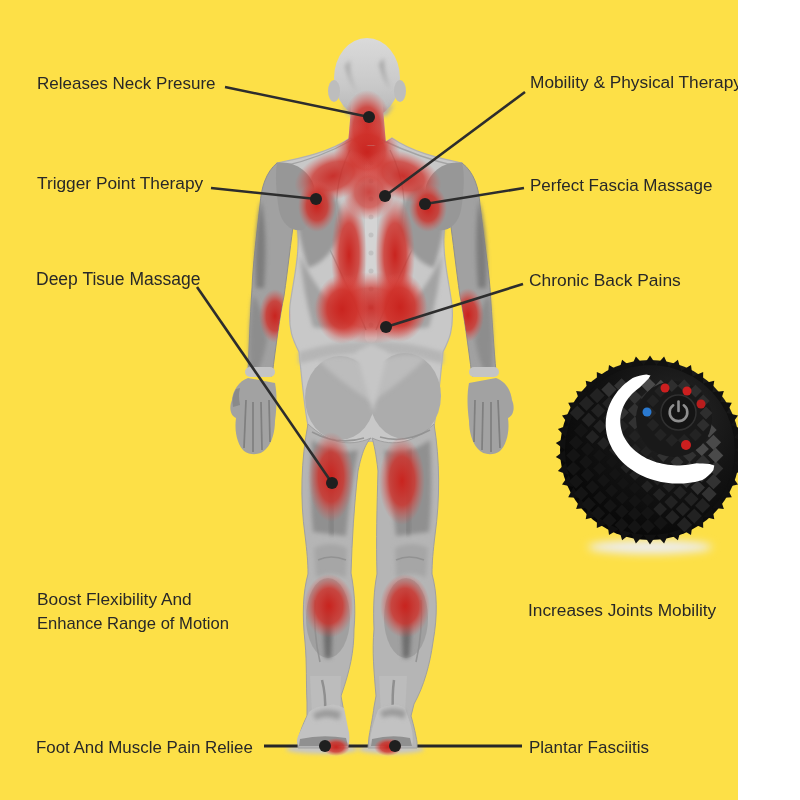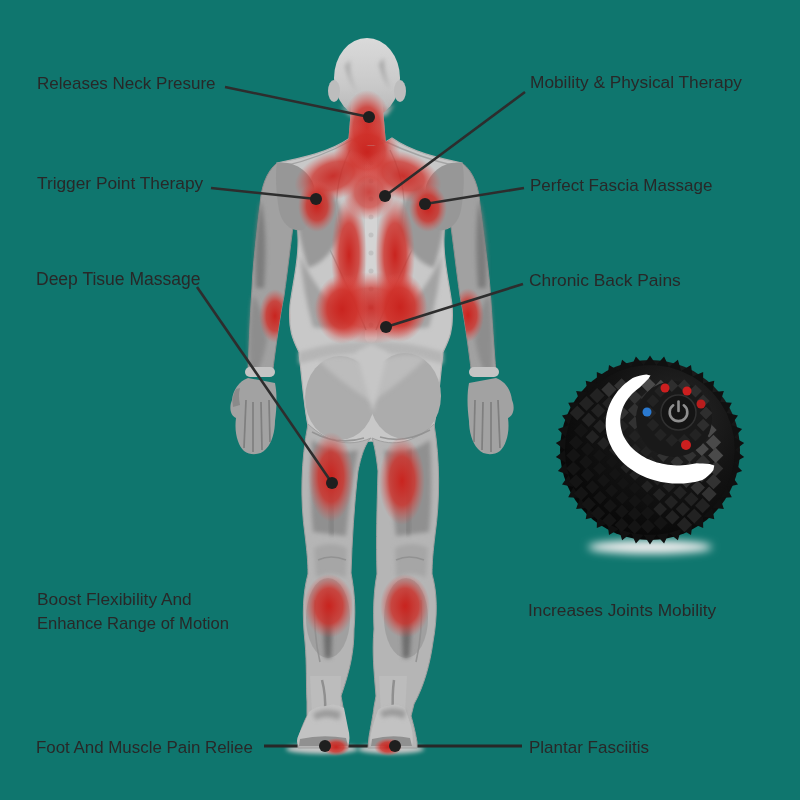--- a/index.html
+++ b/index.html
@@ -1,16 +1,16 @@
 <!DOCTYPE html>
 <html><head>
 <meta charset="utf-8">
 <style>
   html,body{margin:0;padding:0;background:#fff;}
-  #stage{position:relative;width:800px;height:800px;background:#0f766e;overflow:hidden;
+  #stage{position:relative;width:738px;height:800px;background:#fde047;overflow:hidden;
          font-family:"Liberation Sans",sans-serif;}
   svg{position:absolute;left:0;top:0;}
 </style>
 </head>
 <body>
 <div id="stage">
 <svg width="800" height="800" viewBox="0 0 800 800">
 <defs>
   <radialGradient id="redg" cx="50%" cy="50%" r="50%">
     <stop offset="0%" stop-color="#c9241f" stop-opacity="1"></stop>

